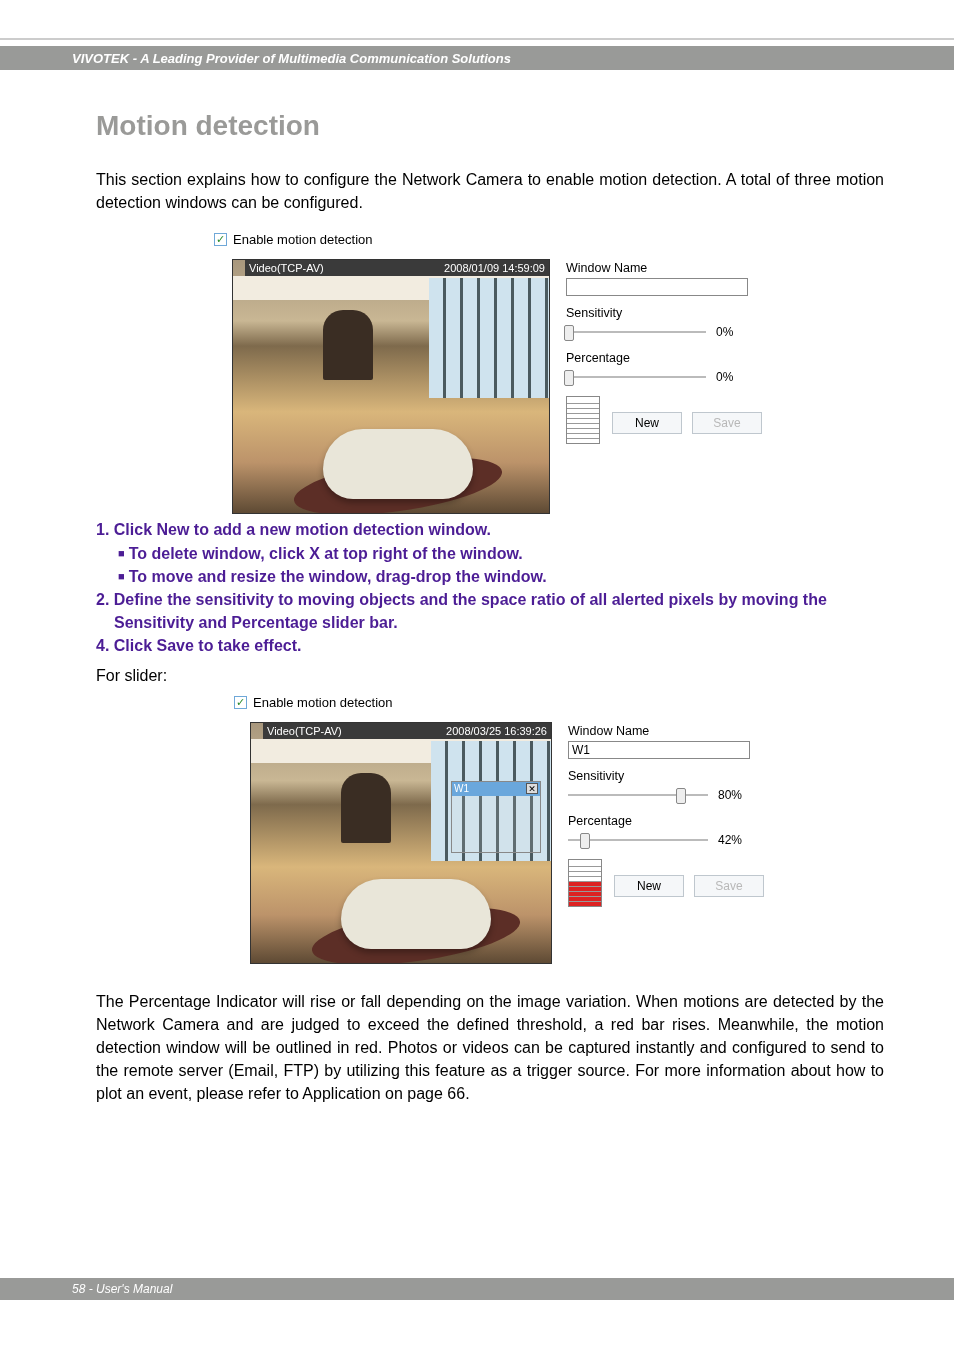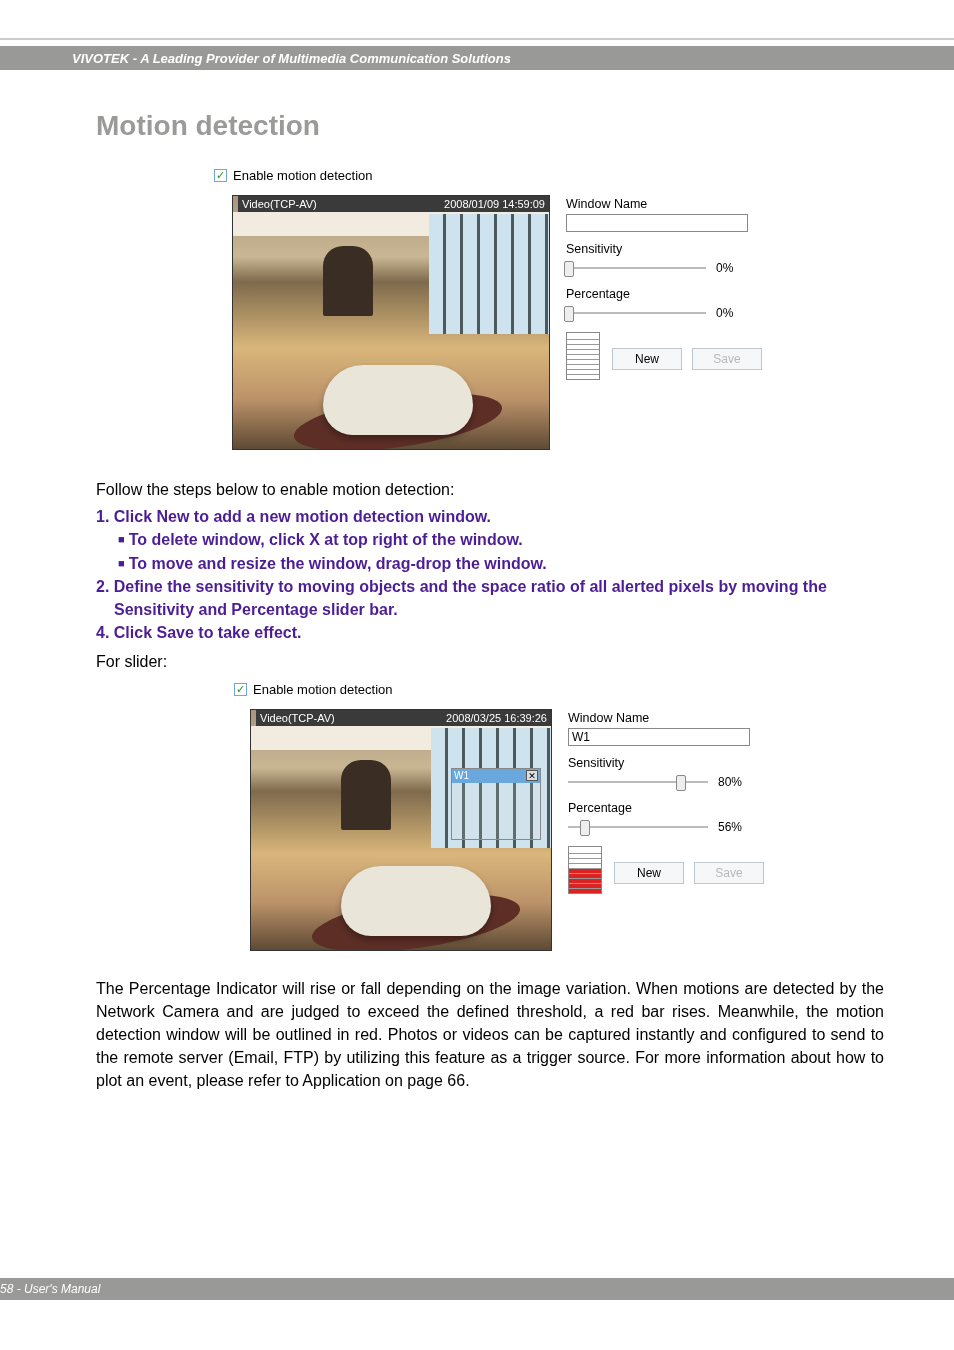--- a/index.html
+++ b/index.html
@@ -93,21 +93,21 @@
   }
   .video {
     width: 318px;
     height: 255px;
     border: 1px solid #333;
     position: relative;
     background: linear-gradient(180deg,#a8977d 0%,#c9b794 24%,#7e6a4c 34%,#d9b67b 60%,#bc936a 80%,#5e4a34 100%);
     overflow: hidden;
   }
   .vbar {
-    position: absolute; top:0; left:5px; right:0;
+    position: absolute; top:0; left:12px; right:0;
     height: 16px; background:#3a3a3a;
     color:#fff; font-size:11px;
     display:flex; justify-content:space-between;
     align-items:center; padding:0 4px;
   }
   
   .sofa { position:absolute; bottom:14px; left:90px; width:150px; height:70px; background:#e9e6d9; border-radius:40px 40px 30px 30px; box-shadow:0 4px 6px rgba(0,0,0,.3);}
   .rug  { position:absolute; bottom:2px; left:60px; width:210px; height:50px; background:#5c2e26; border-radius:50%; transform:rotate(-8deg);}
   .fire { position:absolute; top:50px; left:90px; width:50px; height:70px; background:#3a2d23; border-radius:20px 20px 2px 2px;}
   .windows { position:absolute; top:18px; right:0; width:120px; height:120px; background:repeating-linear-gradient(90deg,#cfe3ee 0 14px,#4a5a5f 14px 17px);}
@@ -156,32 +156,34 @@
 
   .footer {
     position: absolute;
     left: 0; right: 0; bottom: 50px;
     height: 22px;
     background: #999a98;
     color:#fff;
     font-style: italic;
     font-size: 12px;
     display:flex; align-items:center;
+    padding-left: 72px;
   }
 </style>
 </head>
 <body>
 
 <div class="hr-top"></div>
 <div class="header-band">
   <span>VIVOTEK - A Leading Provider of Multimedia Communication Solutions</span>
 </div>
 
 <div class="content">
   <h2 class="section-title">Motion detection</h2>
+  <p class="intro">This section explains how to configure the Network Camera to enable motion detection. A total of three motion detection windows can be configured.</p>
 
   <div class="panel-area">
     <div class="enable-row">
       <span class="cb">✓</span>
       <span>Enable motion detection</span>
     </div>
     <div class="panel">
       <div class="video">
         <div class="vbar">
           <span>Video(TCP-AV)</span>
@@ -225,21 +227,20 @@
             <div class="line"></div>
         </div>
         <div class="btnrow">
           <div class="btn">New</div>
           <div class="btn disabled">Save</div>
         </div>
       </div>
     </div>
   </div>
 
-  <p class="follow">Follow the steps below to enable motion detection:</p>
   <ol class="steps">
     <li><span>1. Click </span><b>New</b><span> to add a new motion detection window.</span></li>
     <li class="sub"><span class="sq">■</span><span>To delete window, click X at top right of the window.</span></li>
     <li class="sub"><span class="sq">■</span><span>To move and resize the window, drag-drop the window.</span></li>
     <li>2. Define the sensitivity to moving objects and the space ratio of all alerted pixels by moving the</li>
     <li style="padding-left:18px">Sensitivity and Percentage slider bar.</li>
     <li><span>4. Click </span><b>Save</b><span> to take effect.</span></li>
   </ol>
   <p class="forex">For slider:</p>
 
@@ -278,21 +279,21 @@
           </div>
           <span class="pct">80%</span>
         </div>
         <div class="lbl">Percentage</div>
         <div class="slider-row">
           <div class="slider">
             <div class="track"></div>
             <div class="tick" style="left:14px"></div>
             <div class="thumb" style="left:12px"></div>
           </div>
-          <span class="pct">56%</span>
+          <span class="pct">42%</span>
         </div>
         <div class="indicator">
           <div class="line"></div>
             <div class="line"></div>
             <div class="line"></div>
           <div class="line red"></div>
             <div class="line red"></div>
             <div class="line red"></div>
           <div class="line red"></div>
             <div class="line red"></div>

